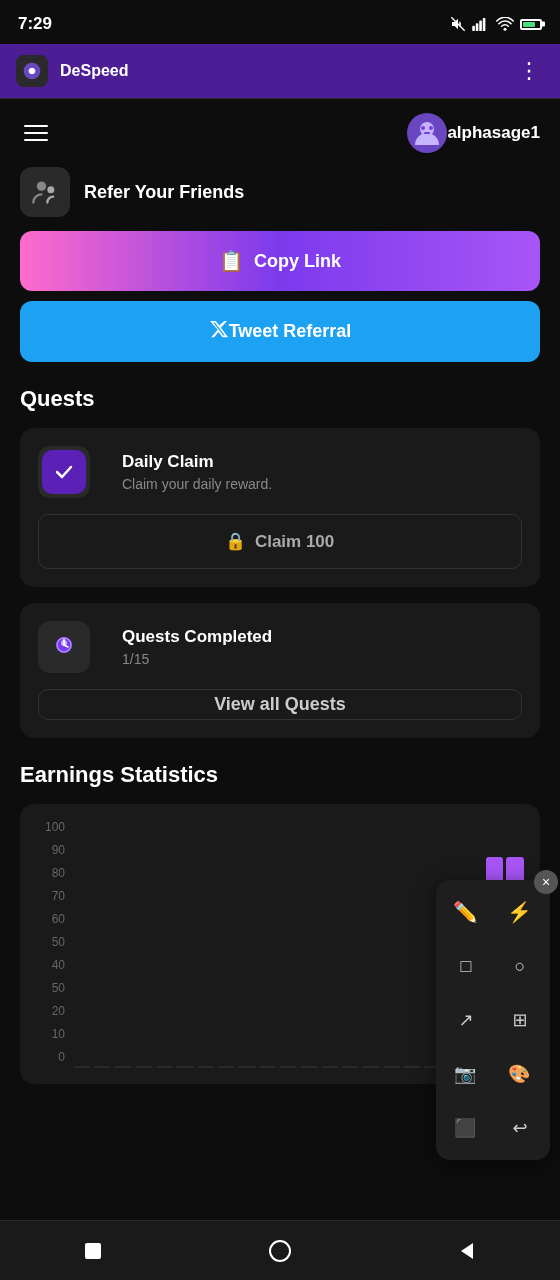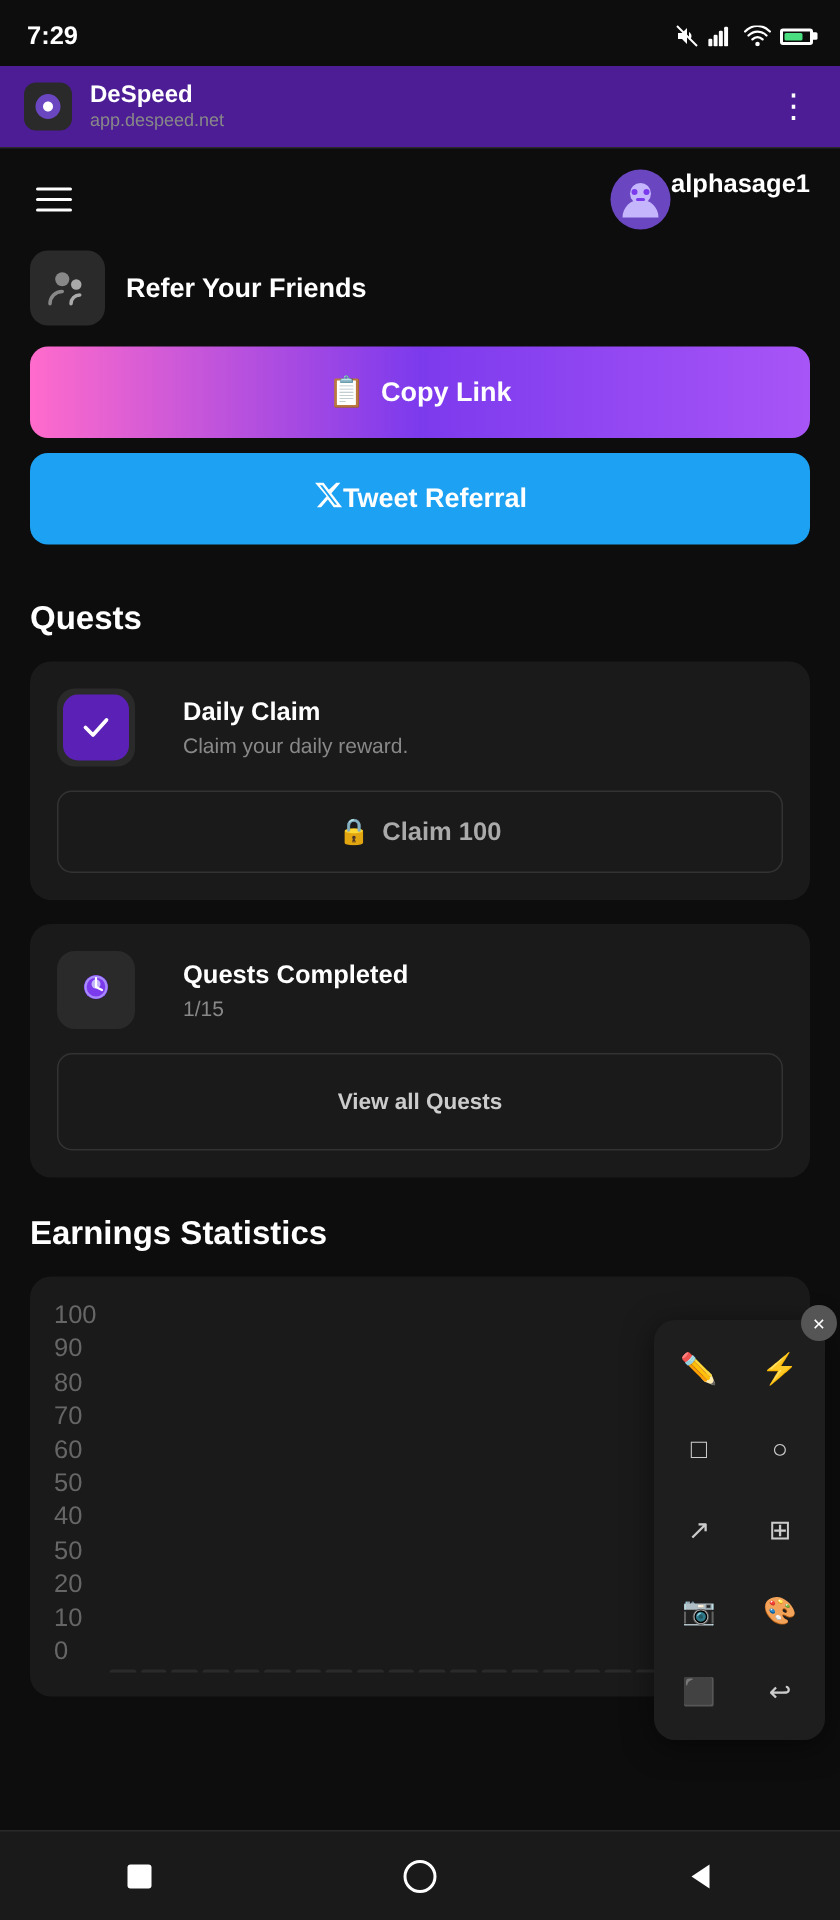--- a/index.html
+++ b/index.html
@@ -91,21 +91,21 @@
     }
     .hamburger-btn span {
       display: block;
       width: 24px;
       height: 2px;
       background: #fff;
       border-radius: 2px;
     }
     .user-info {
       display: flex;
-      align-items: flex-start;
+      align-items: center;
     }
     .avatar {
       width: 40px;
       height: 40px;
       border-radius: 50%;
       background: #6b46c1;
       display: flex;
       align-items: center;
       justify-content: center;
       overflow: hidden;
@@ -184,21 +184,21 @@
       cursor: pointer;
       display: flex;
       align-items: center;
       justify-content: center;
       gap: 0;
       margin-bottom: 10px;
     }
 
     
     .quests-section {
-      margin-top: 36px;
+      margin-top: 24px;
       margin-bottom: 16px;
     }
     .section-title {
       font-size: 22px;
       font-weight: 800;
       color: #fff;
       margin-bottom: 16px;
     }
 
     
@@ -255,26 +255,26 @@
       cursor: pointer;
       display: flex;
       align-items: center;
       justify-content: center;
       gap: 8px;
     }
 
     
     .view-quests-btn {
       width: 100%;
-      padding: 23px;
+      padding: 4px;
       background: #1a1a1a;
       border: 1px solid #333;
       border-radius: 10px;
       color: #ccc;
-      font-size: 15px;
+      font-size: 18px;
       font-weight: 600;
       cursor: pointer;
       display: flex;
       align-items: center;
       justify-content: center;
     }
 
     
     .earnings-section {
       margin-top: 24px;
@@ -299,23 +299,23 @@
     }
     .chart-y-axis {
       display: flex;
       flex-direction: column-reverse;
       justify-content: space-between;
       height: 100%;
       min-width: 35px;
       padding-bottom: 4px;
     }
     .chart-y-label {
-      font-size: 17px;
+      font-size: 12px;
       color: #666;
-      text-align: left;
+      text-align: right;
       padding-right: 6px;
     }
     .chart-bars {
       display: flex;
       align-items: flex-end;
       gap: 3px;
       flex: 1;
       height: 100%;
     }
     .chart-bar {
@@ -460,21 +460,20 @@
 
 <div class="browser-bar">
   <div class="browser-icon">
     <svg width="20" height="20" viewBox="0 0 24 24" fill="none">
       <circle cx="12" cy="12" r="10" fill="#6b46c1"></circle>
       <path d="M8 12c0-2.2 1.8-4 4-4s4 1.8 4 4-1.8 4-4 4-4-1.8-4-4z" fill="#fff"></path>
     </svg>
   </div>
   <div class="browser-title">
     <div class="browser-app-name">DeSpeed</div>
-    <div class="browser-url">app.despeed.net</div>
   </div>
   <div class="browser-menu">⋮</div>
 </div>
 
 <div class="app-header">
   <div class="hamburger-btn">
     <span></span>
     <span></span>
     <span></span>
   </div>

